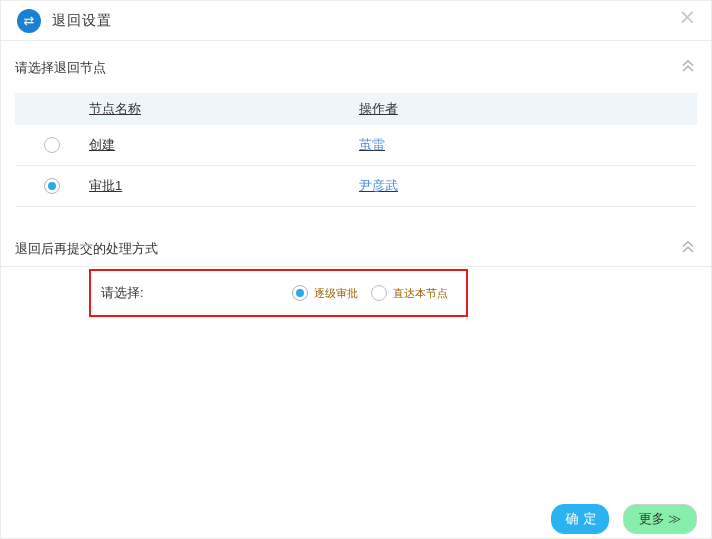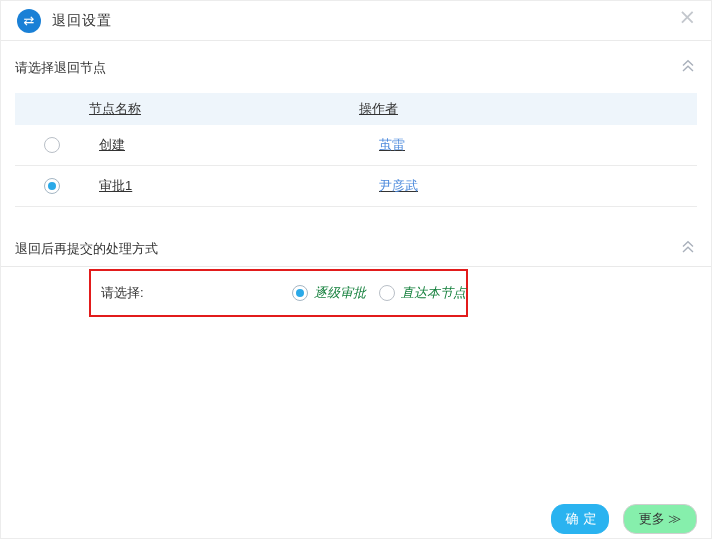--- a/index.html
+++ b/index.html
@@ -36,21 +36,21 @@
   .collapse {
     position:absolute; right:14px; width:18px; height:16px;
     background:none; border:none; cursor:pointer; padding:0;
   }
   .collapse1 { top:58px; }
   .collapse2 { top:239px; }
   
   .node-table { position:absolute; left:14px; right:14px; top:92px; font-size:13px; color:#333;text-decoration:underline; }
   .t-row { display:grid; grid-template-columns:74px 270px 1fr; align-items:center; }
   .t-head { height:32px; background:#eef5fb; }
-  .t-body-row { height:41px; background:#fff; border-bottom:1px solid #ebebeb;gap:10px; }
+  .t-body-row { height:41px; background:#fff; border-bottom:1px solid #ebebeb; }
   .cell-radio { display:flex; justify-content:center; }
   .op-link { color:#4b89dc; text-decoration:none; cursor:pointer; }
   
   .radio {
     width:16px; height:16px; border:1px solid #b9bfc7; border-radius:50%;
     background:#fff; position:relative; display:inline-block; flex:none; cursor:pointer;
   }
   .radio.selected { border-color:#a4b6c4; }
   .radio.selected::after {
     content:""; position:absolute; left:50%; top:50%;
@@ -65,21 +65,21 @@
   }
   .prompt {
     position:absolute; left:10px; top:50%; transform:translateY(-50%);
     font-size:13px; color:#333;
   }
   .opts {
     position:absolute; left:201px; top:50%; transform:translateY(-50%);
     display:flex; align-items:center; gap:13px; white-space:nowrap;
   }
   .opt { display:flex; align-items:center; gap:6px; cursor:pointer; }
-  .opt-label { font-size:13px; color:#15803d;font-style:italic; }
+  .opt-label { font-size:11px; color:#a16207; }
   
   .btn { font-size:13px; cursor:pointer; border-radius:13px; }
   .btn-confirm {
     position:absolute; left:550px; top:503px; width:58px; height:30px;
     background:#2ab3f0; border:1px solid #2ab3f0; color:#fff;
     letter-spacing:5px; padding-left:7px;
   }
   .btn-more {
     position:absolute; left:622px; top:503px; width:74px; height:30px;
     background:#86efac; border:1px solid #cfcfcf; color:#333;

